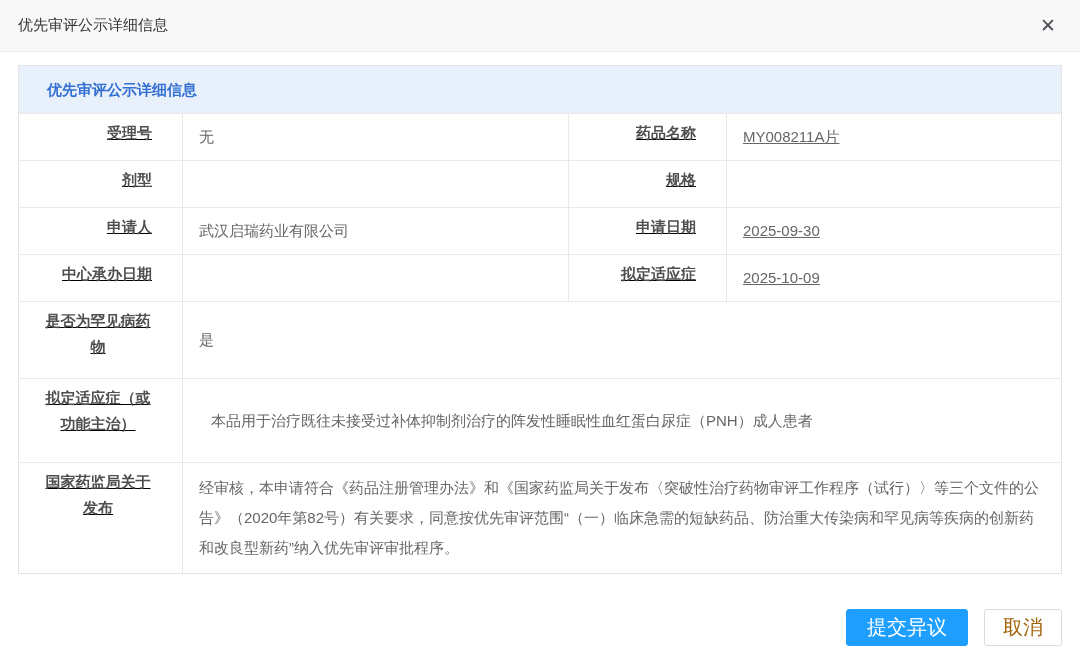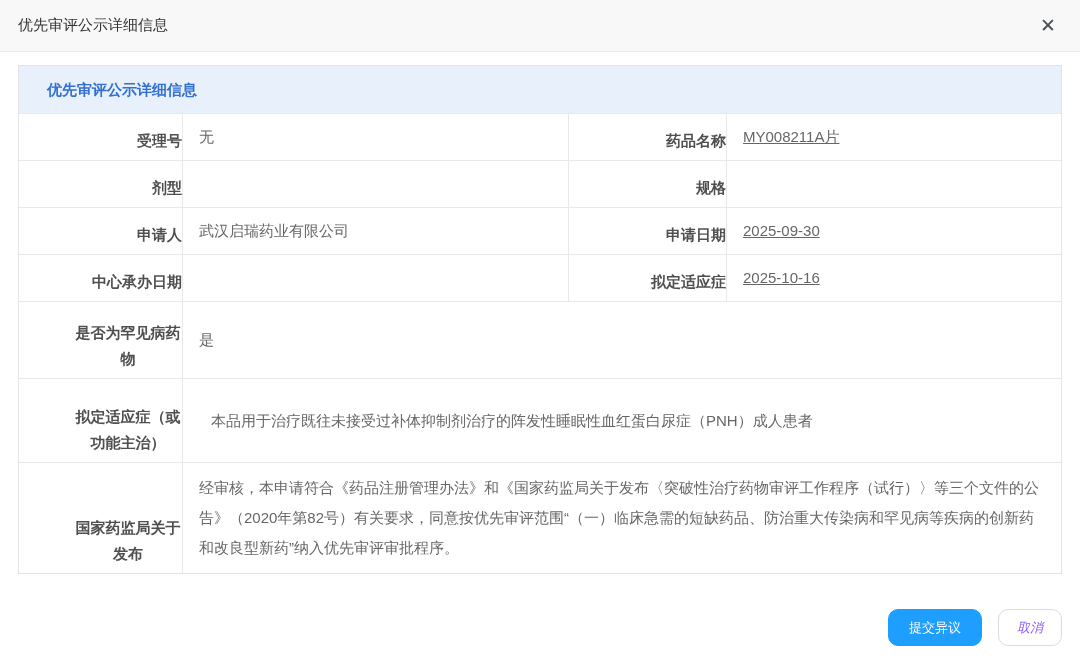--- a/index.html
+++ b/index.html
@@ -33,44 +33,45 @@
     height:47px;line-height:47px;background:var(--table-header-bg);
     color:var(--table-header-text);font-weight:bold;font-size:15px;
     padding-left:28px;
   }
   .trow{display:flex;border-top:1px solid var(--border);min-height:47px;}
   .trow.h-rare{min-height:77px;}
   .trow.h-indication{min-height:84px;gap:12px;}
   .trow.h-reason{min-height:111px;}
   .cell-label{
     width:164px;flex:none;border-right:1px solid var(--border);
-    display:flex;align-items:flex-end;justify-content:flex-end;
-    padding:6px 0 6px 6px;
+    display:flex;align-items:flex-start;justify-content:flex-end;
+    padding:6px 30px 6px 6px;
+    text-decoration:underline;
   }
   .cell-label span{
     display:inline-block;max-width:108px;text-align:center;
     font-weight:bold;font-size:15px;color:var(--label-text);line-height:26px;
   }
   .cell-value{
     display:flex;align-items:center;
     padding:8px 20px 8px 16px;font-size:15px;color:var(--value-text);line-height:30px;
   }
   .cell-value.v1{width:386px;flex:none;border-right:1px solid var(--border);}
   .cell-label.l2{width:158px;}
   .cell-value.v2{flex:1;text-decoration:underline;}
   .cell-value.full{flex:1;}
   
   .modal-footer{
     margin-top:35px;display:flex;justify-content:flex-end;align-items:center;
     gap:16px;padding-right:18px;
   }
-  .btn{height:37px;font-size:13px;border-radius:10px;cursor:pointer;
+  .btn{height:37px;font-size:20px;border-radius:3px;cursor:pointer;
     font-family:inherit;}
   .btn-primary{background:var(--accent);color:#ffffff;border:1px solid var(--accent);padding:0 20px;}
-  .btn-default{background:#ffffff;color:#8b5cf6;border:1px solid #dcdcdc;padding:0 18px;font-style:italic;}
+  .btn-default{background:#ffffff;color:#a16207;border:1px solid #dcdcdc;padding:0 18px;}
 </style>
 </head>
 <body>
 
 <div class="modal">
 
   <div class="modal-header">
     <div class="modal-title">优先审评公示详细信息</div>
     <button class="modal-close">✕</button>
   </div>
@@ -112,21 +113,21 @@
     </div>
 
     <div class="trow">
       <div class="cell-label">
           <span>中心承办日期</span>
         </div>
       <div class="cell-value v1"></div>
       <div class="cell-label l2">
           <span>拟定适应症</span>
         </div>
-      <div class="cell-value v2">2025-10-16</div>
+      <div class="cell-value v2">2025-10-09</div>
     </div>
 
     <div class="trow h-rare">
       <div class="cell-label">
           <span>是否为罕见病药物</span>
         </div>
       <div class="cell-value full">是</div>
     </div>
 
     <div class="trow h-indication">

